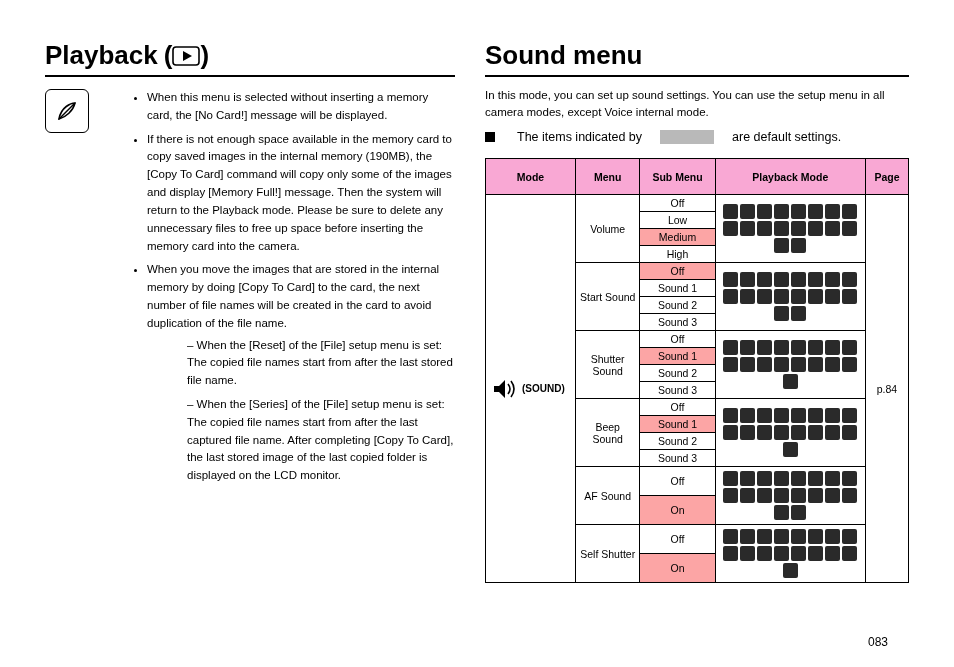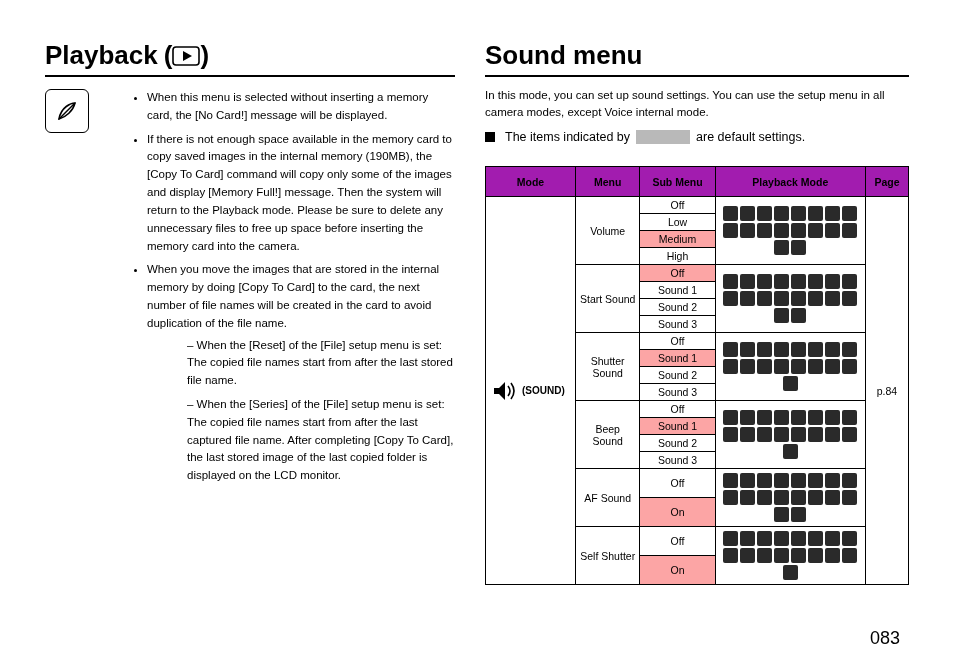--- a/index.html
+++ b/index.html
@@ -56,45 +56,45 @@
     justify-content: center;
     flex: 0 0 44px;
   }
   .note-body { flex: 1; font-size: 11.5px; line-height: 1.55; }
   .note-body ul { list-style: disc; padding-left: 14px; }
   .note-body ul li { margin-bottom: 6px; margin-left: 32px; }
   .note-body ul li ul { list-style: none; padding-left: 8px; margin-top: 4px; }
   .note-body ul li ul li::before { content: "– "; }
   .intro { font-size: 11.5px; line-height: 1.45; margin-bottom: 10px; }
   .default-note {
-    display: flex; align-items: center; gap: 6px;
-    font-size: 12.5px; margin-bottom: 22px;
+    display: flex; align-items: center; gap: 18px;
+    font-size: 12.5px; margin-bottom: 14px;
   }
   .default-note .sq { width: 10px; height: 10px; background:#000; display:inline-block; margin-right:4px;}
   .default-swatch {
     width: 54px; height: 14px;
     background: #b9b9b9;
     display: inline-block;
     vertical-align: middle;
   }
   table.sound {
     width: 100%;
     border-collapse: collapse;
     font-size: 10.5px;
   }
   table.sound th, table.sound td {
     border: 1px solid #000;
     text-align: center;
     padding: 2px 4px;
     vertical-align: middle;
   }
   table.sound th {
-    background: #a21caf;
+    background: #f9a8d4;
     font-weight: bold;
-    height: 30px;
+    height: 36px;
   }
   table.sound td.submenu { height: 14px; }
   table.sound td.default { background: #fca5a5; }
   table.sound td.mode-col {
     width: 60px;
     font-size: 10px;
     vertical-align: middle;
   }
   table.sound td.menu-col { width: 60px; }
   table.sound td.sub-col { width: 70px; }
@@ -117,22 +117,22 @@
     line-height: 1;
   }
   .sound-icon {
     display: flex; flex-direction: row; align-items: center; gap:4px;
   }
   .sound-icon svg { width: 28px; height: 28px; }
   .sound-label { font-size: 10px; font-weight: bold; }
   .page-num {
     position: absolute;
     bottom: 18px;
-    right: 54px;
-    font-size: 18px;
+    right: 66px;
+    font-size: 12px;
   }
 </style>
 </head>
 <body>
 
 <div class="page">
 
   <div class="col col-left">
     <h1>
       <span>Playback</span>

